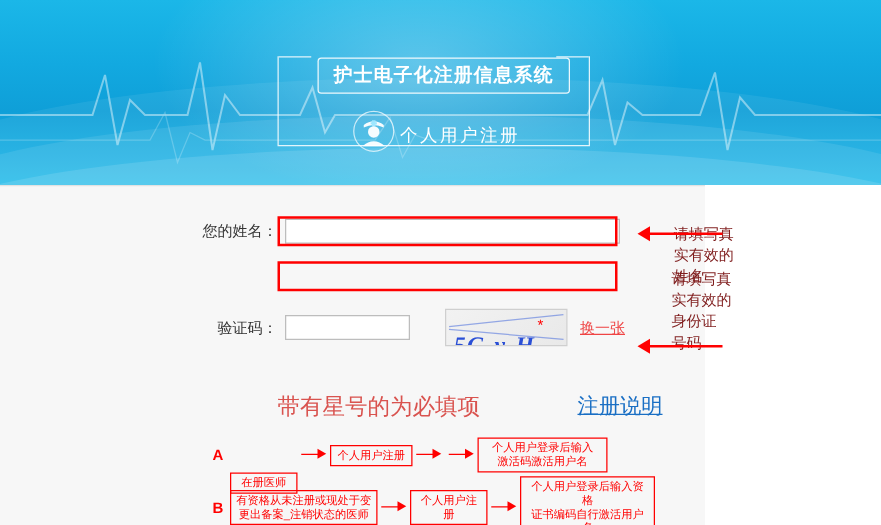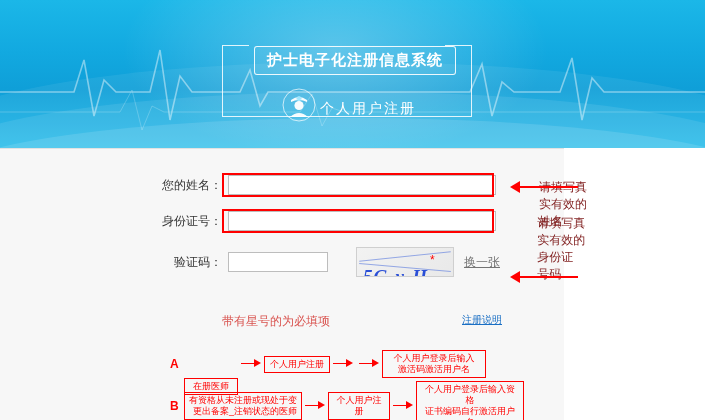--- a/index.html
+++ b/index.html
@@ -175,21 +175,21 @@
     white-space: nowrap;
   }
   .captcha-line {
     position: absolute;
     height: 1px;
     background: #5577dd;
     opacity: 0.6;
   }
   .refresh-link {
     margin-left: 10px;
-    color: #737373;
+    color: #ef4444;
     font-size: 12px;
     text-decoration: underline;
     cursor: pointer;
     white-space: nowrap;
   }
   .req-star {
     position: absolute;
     left: 430px;
     top: 104px;
     color: #ff0000;
@@ -209,28 +209,28 @@
     font-weight: bold;
     letter-spacing: 2px;
     cursor: pointer;
     font-family: "Liberation Sans", sans-serif;
   }
   .note-required {
     position: absolute;
     left: 222px;
     top: 164px;
     color: #d9534f;
-    font-size: 12px;
+    font-size: 18px;
   }
   .note-link {
     position: absolute;
     left: 462px;
     top: 164px;
     color: #1a6fc4;
-    font-size: 10px;
+    font-size: 17px;
     text-decoration: underline;
     cursor: pointer;
   }
 
   
   .anno {
     position: absolute;
     display: flex;
     align-items: flex-start;
   }
@@ -367,24 +367,20 @@
   </div>
 
   <div class="form-area">
 
     <div class="form-row row-name">
       <div class="form-label">您的姓名：</div>
       <input class="txt-input input-name" type="text" placeholder="" style="">
     </div>
     <div class="redbox" style="left:222px; top:24px; width:272px; height:24px;"></div>
 
-    <div class="form-row row-id">
-      <div class="form-label">身份证号：</div>
-      <input class="txt-input input-id" type="text" placeholder="" style="">
-    </div>
     <div class="redbox" style="left:222px; top:60px; width:272px; height:24px;"></div>
 
     <div class="form-row row-code">
       <div class="form-label">验证码：</div>
       <input class="txt-input input-code" type="text" placeholder="" style="">
       <div class="captcha-img">
         <div class="captcha-line" style="left:2px; top:8px; width:92px; transform:rotate(-6deg);"></div>
         <div class="captcha-line" style="left:2px; top:19px; width:92px; transform:rotate(5deg);"></div>
         <div class="captcha-text">5G-y-H</div>
       </div>
@@ -430,21 +426,21 @@
         <div class="flow-arrow">
             <div class="shaft"></div>
             <div class="head"></div>
           </div>
         <div class="flow-box b-w5">个人用户登录后输入
 激活码激活用户名</div>
       </div>
 
       <div class="flow-row r2">
         <div class="flow-marker">B</div>
-        <div class="flow-box b-w4" style="width:118px;text-align:right;">有资格从未注册或现处于变
+        <div class="flow-box b-w4" style="width:118px;">有资格从未注册或现处于变
 更出备案_注销状态的医师</div>
         <div class="flow-arrow">
             <div class="shaft"></div>
             <div class="head"></div>
           </div>
         <div class="flow-box b-w6">个人用户注册</div>
         <div class="flow-arrow">
             <div class="shaft"></div>
             <div class="head"></div>
           </div>

